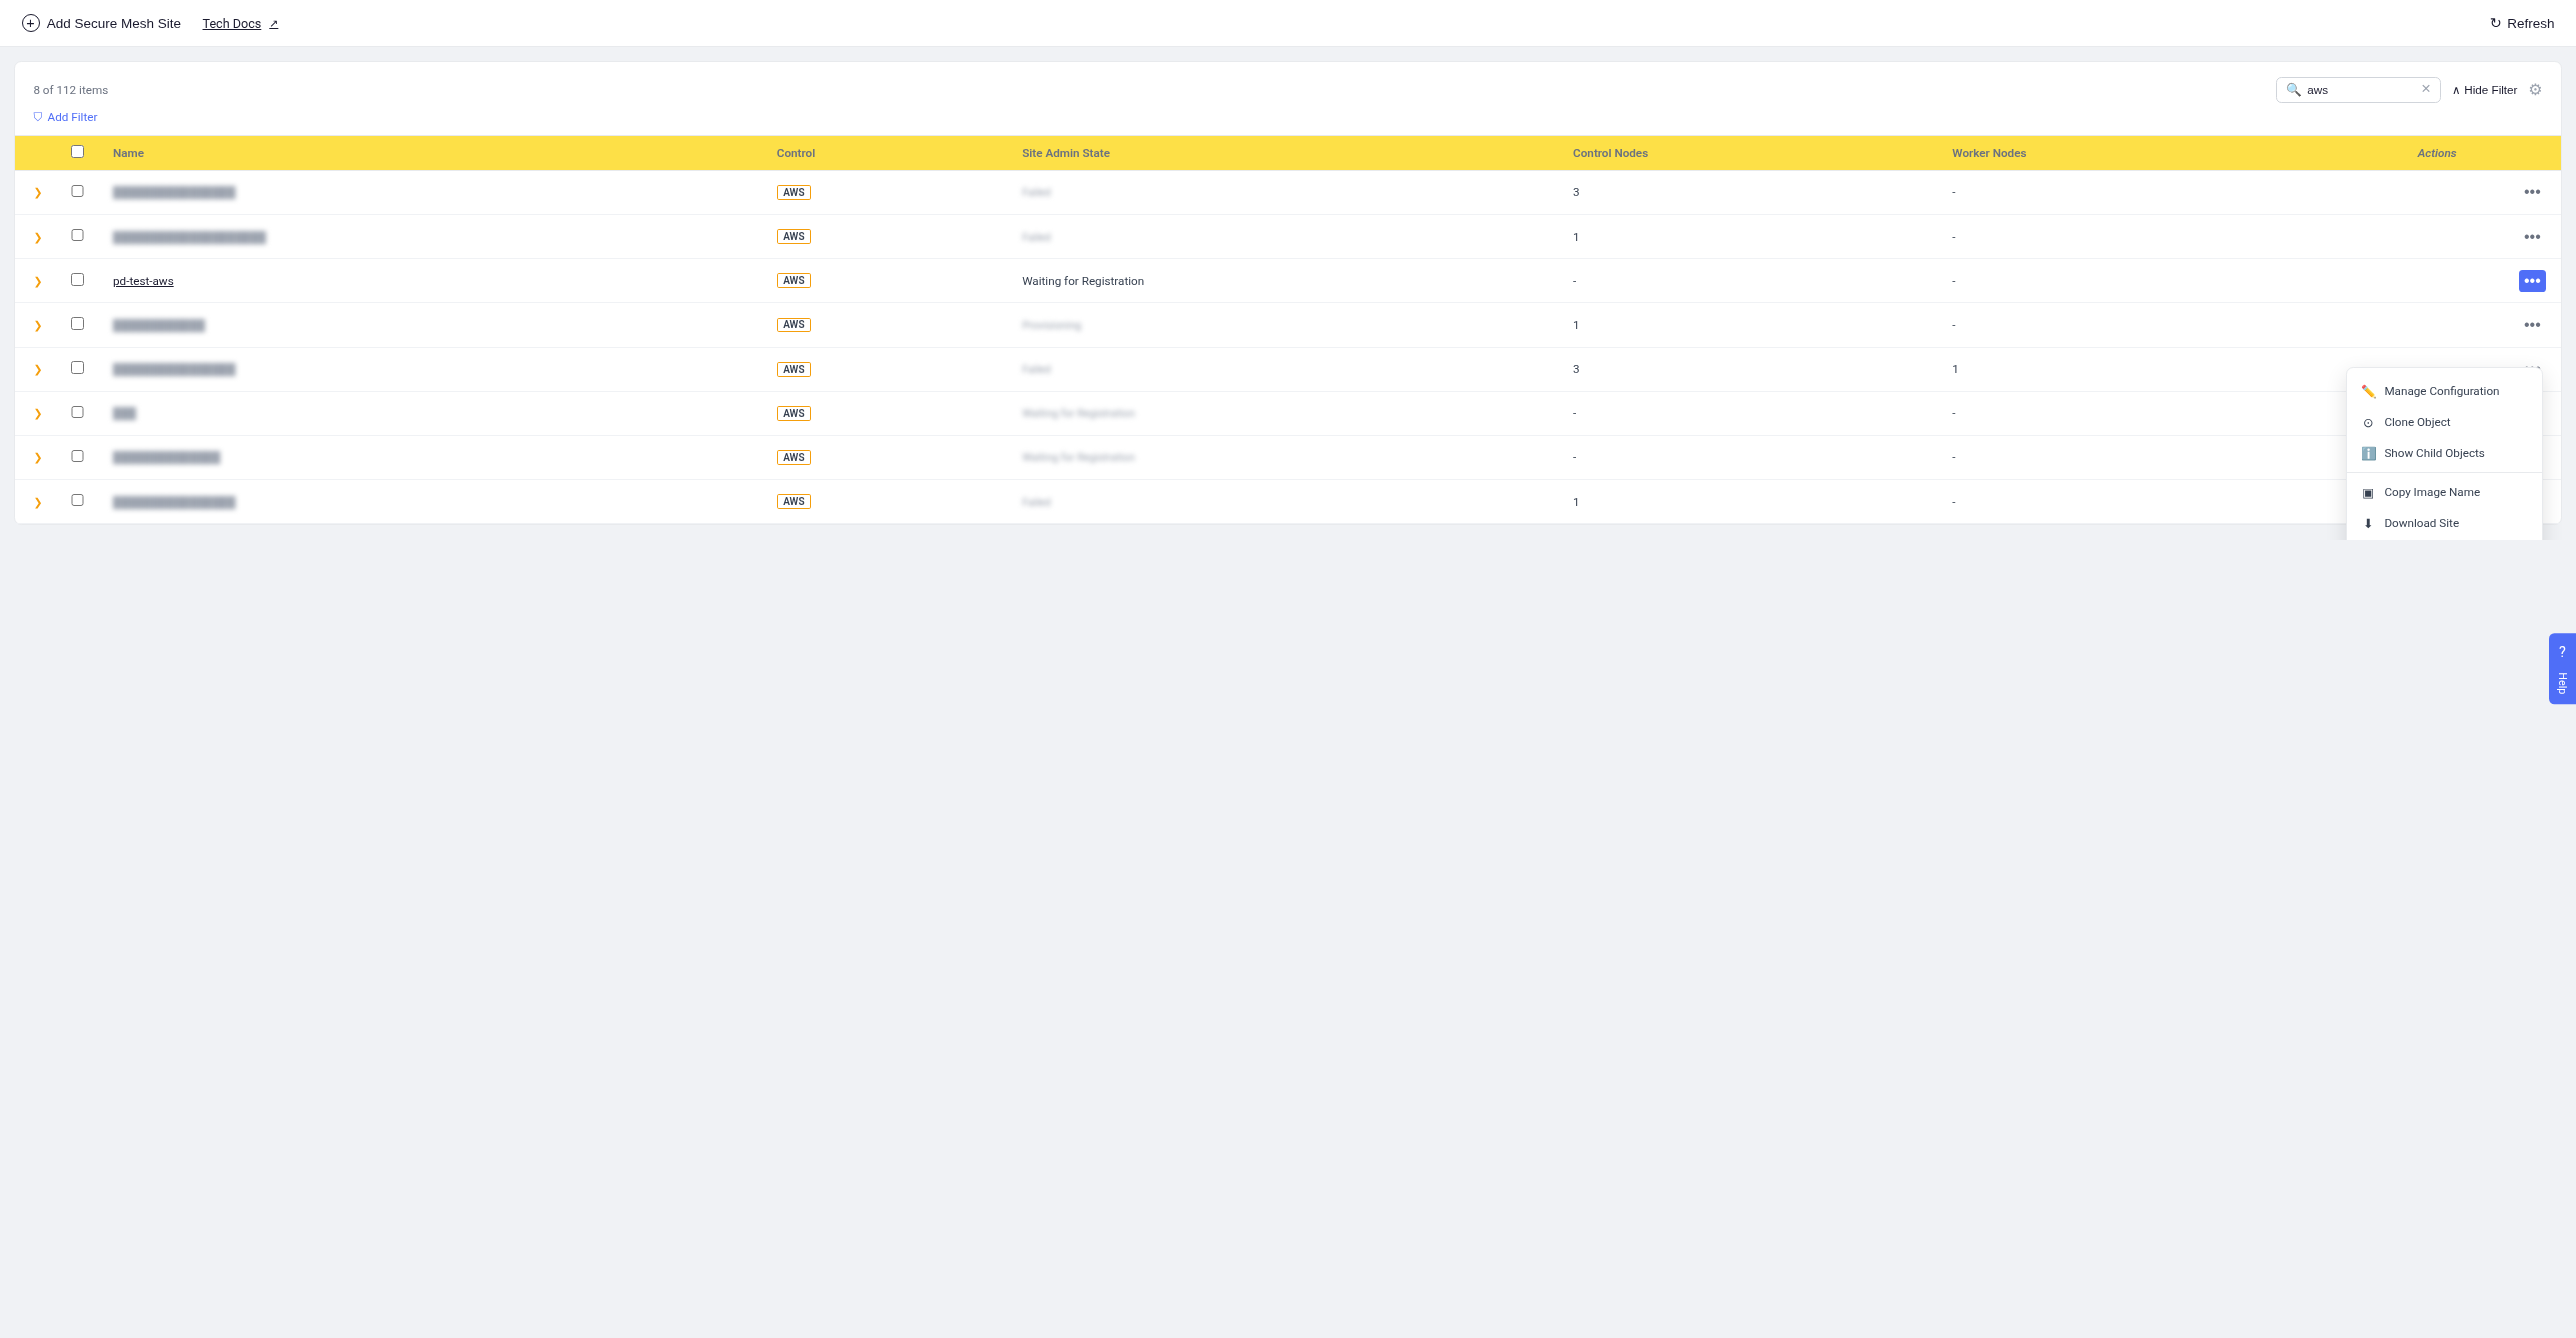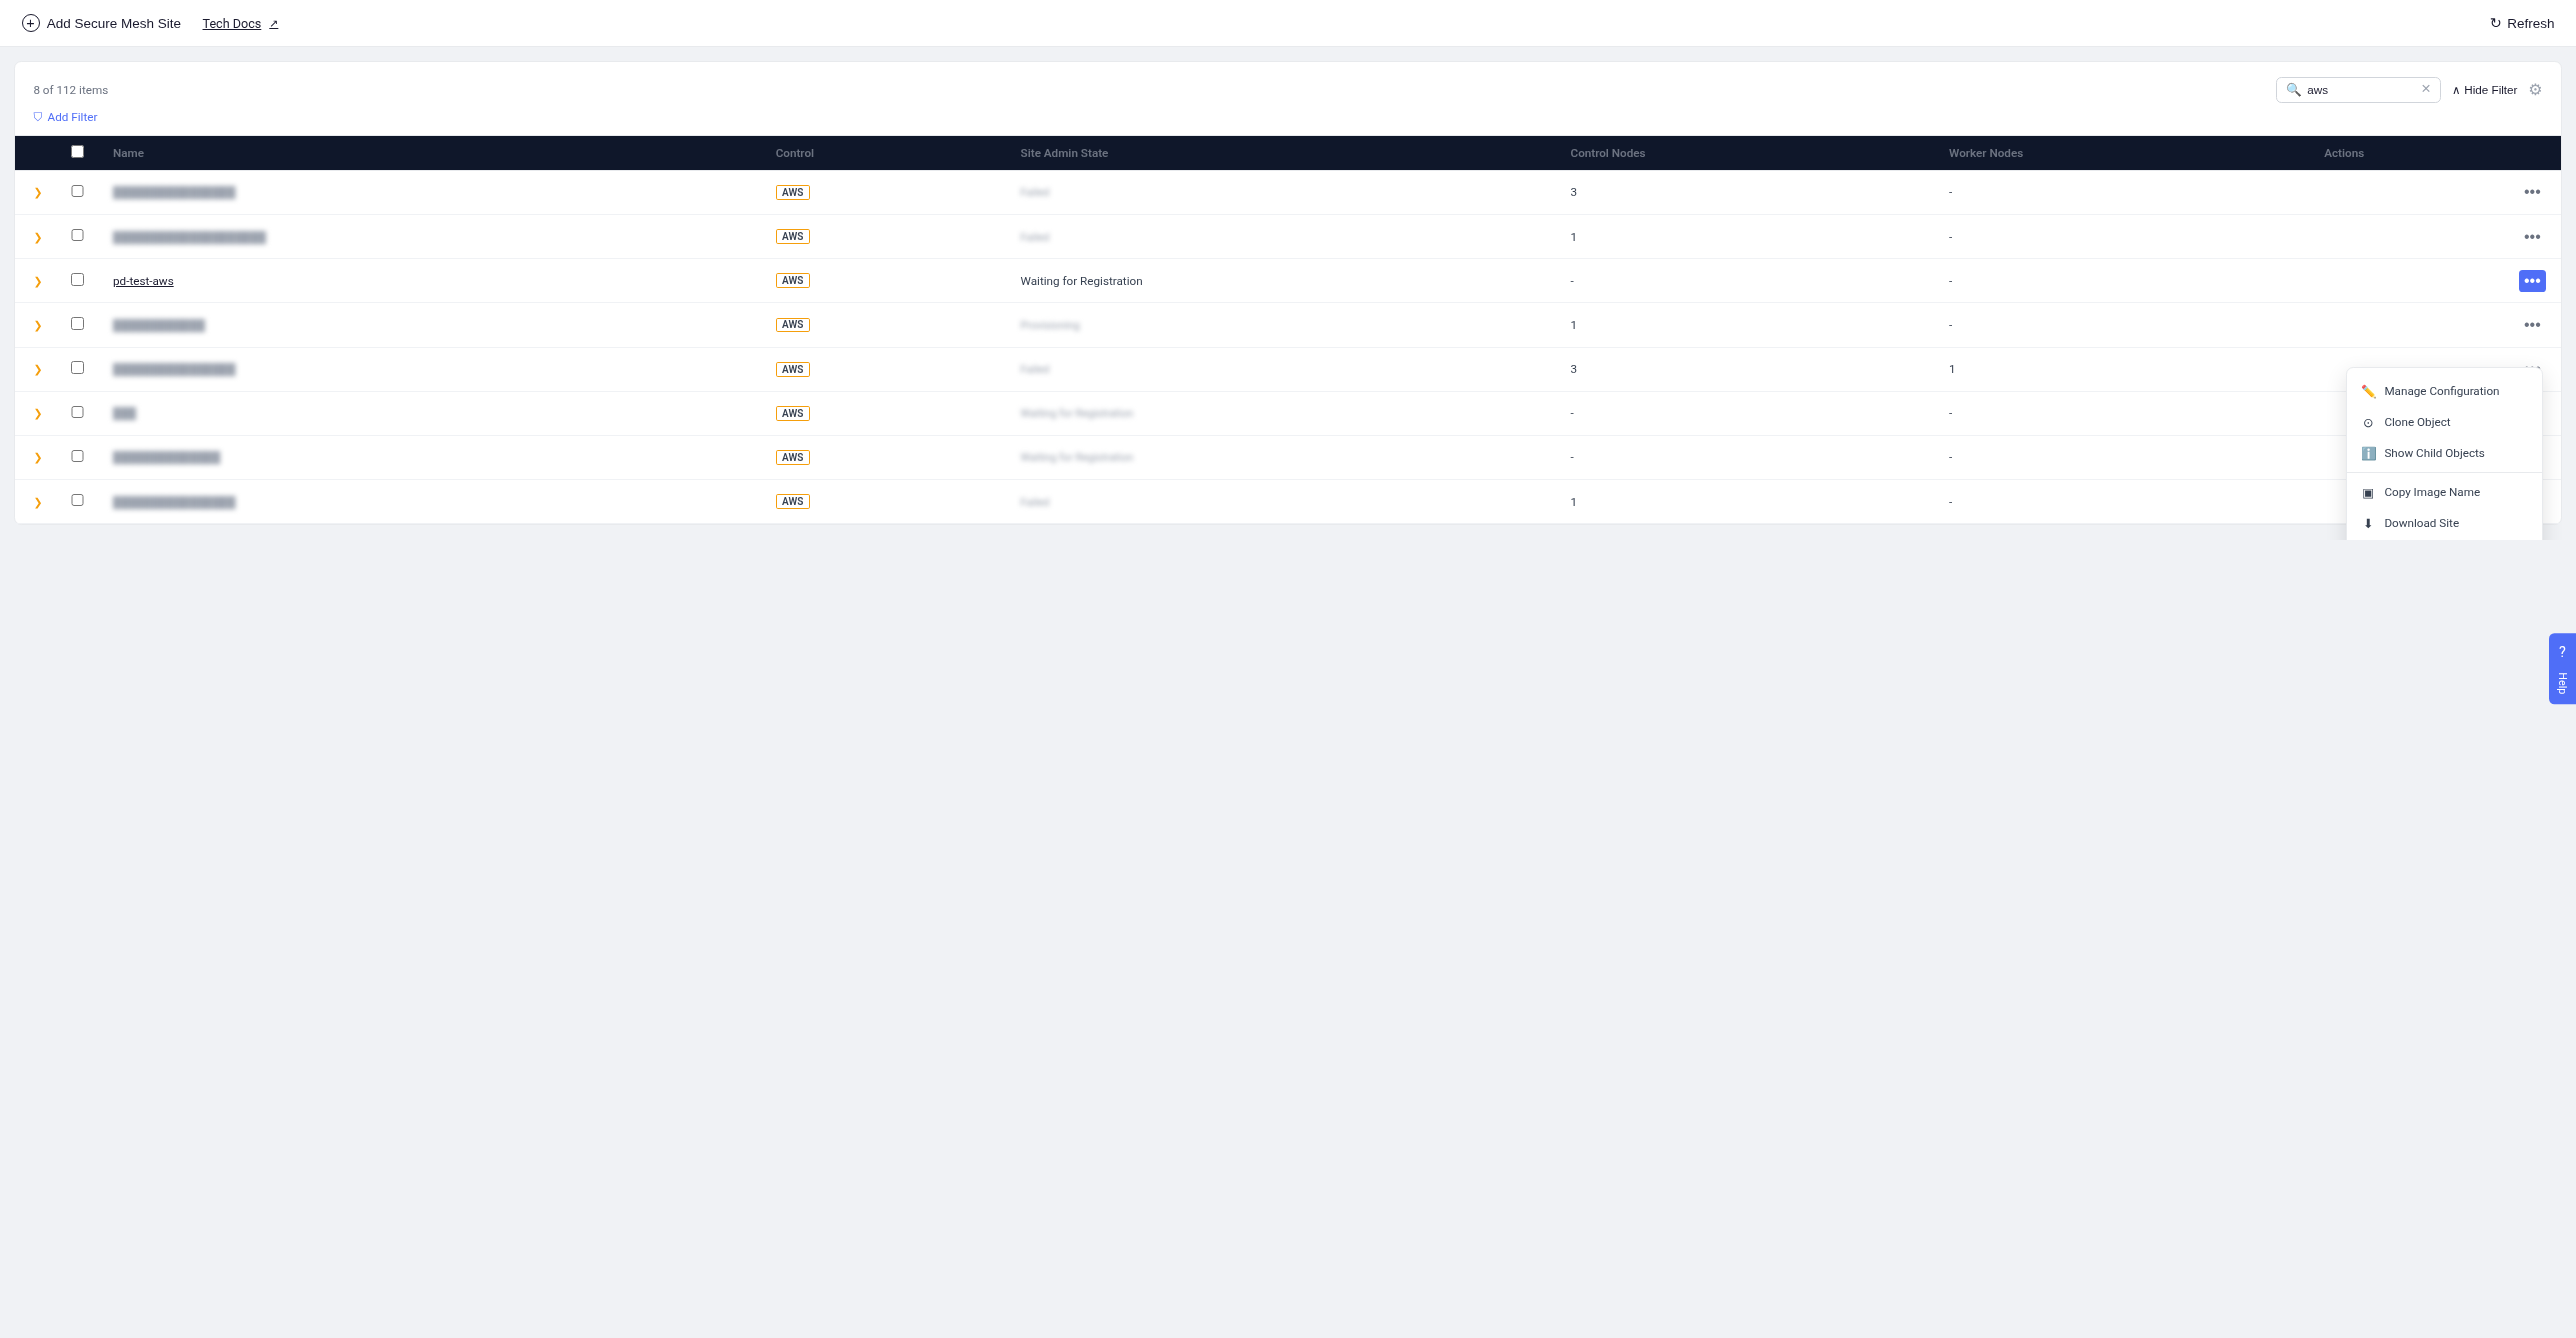--- a/index.html
+++ b/index.html
@@ -160,21 +160,21 @@
     }
 
     table {
       width: 100%;
       border-collapse: collapse;
     }
 
     thead tr {
       border-top: 0.9px solid #e8eaed;
       border-bottom: 0.9px solid #e8eaed;
-      background: #0f172a;
+      background: #fde047;
     }
 
     thead th {
       padding: 9px 14.4px;
       text-align: left;
       font-size: 11.7px;
       font-weight: 600;
       color: #6b7280;
     }
 
@@ -392,21 +392,21 @@
       <tr>
         <th></th>
         <th>
           <input type="checkbox" style="">
         </th>
         <th>Name</th>
         <th>Control</th>
         <th>Site Admin State</th>
         <th>Control Nodes</th>
         <th>Worker Nodes</th>
-        <th style="text-align:left;">Actions</th>
+        <th style="text-align:center;font-style:italic;">Actions</th>
       </tr>
     </thead>
     <tbody id="table-body">
     <tr>
           <td><span class="expand-arrow">❯</span></td>
           <td class="checkbox-cell"><input type="checkbox" style=""></td>
           <td><span class="blurred-text">████████████████</span></td>
           <td><span class="aws-badge">AWS</span></td>
           <td><span class="blurred-text">Failed</span></td>
           <td>3</td>

